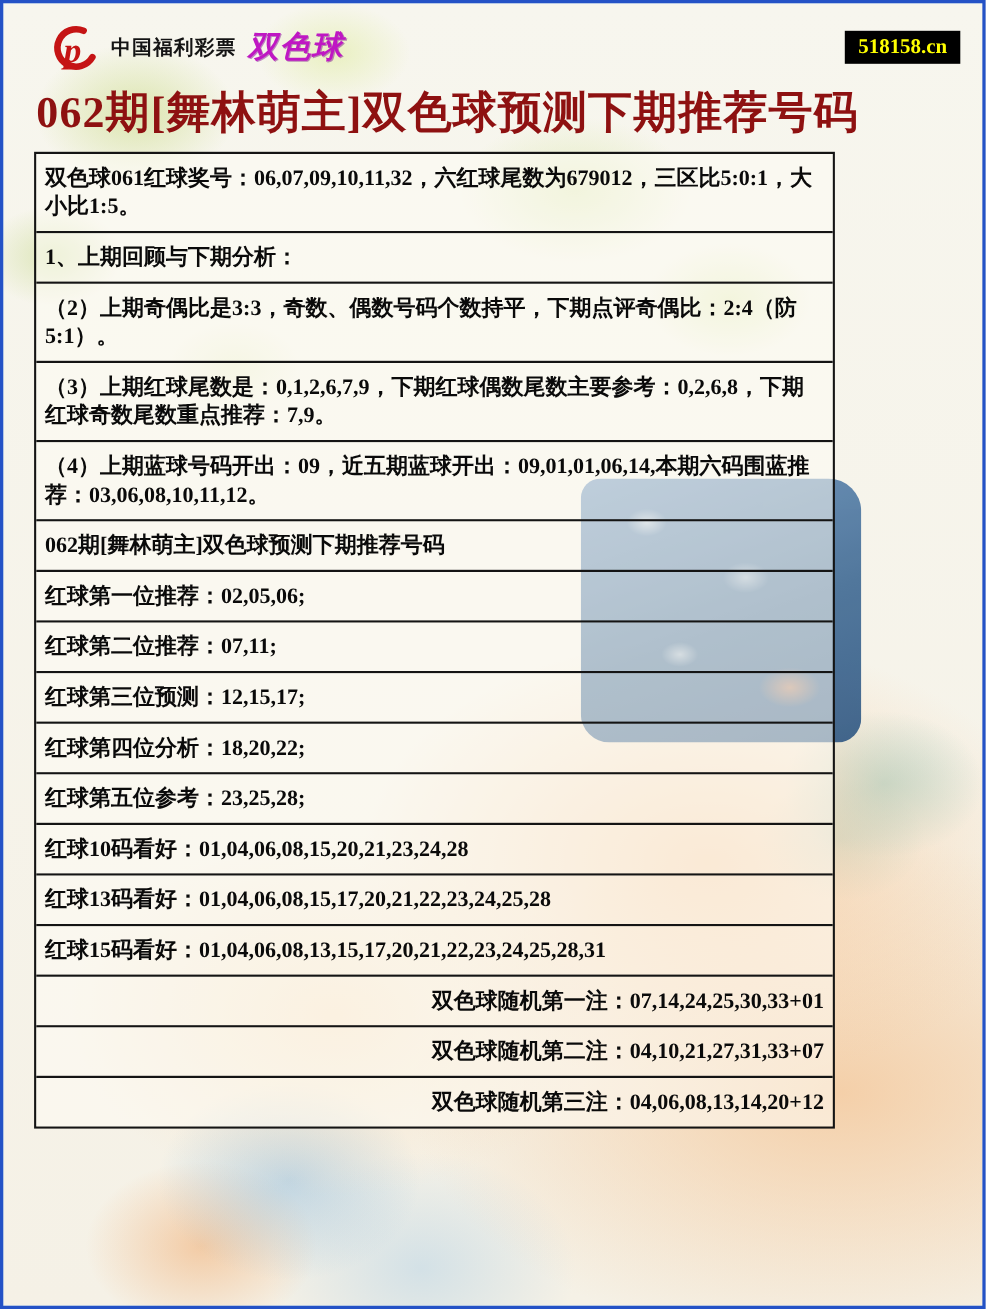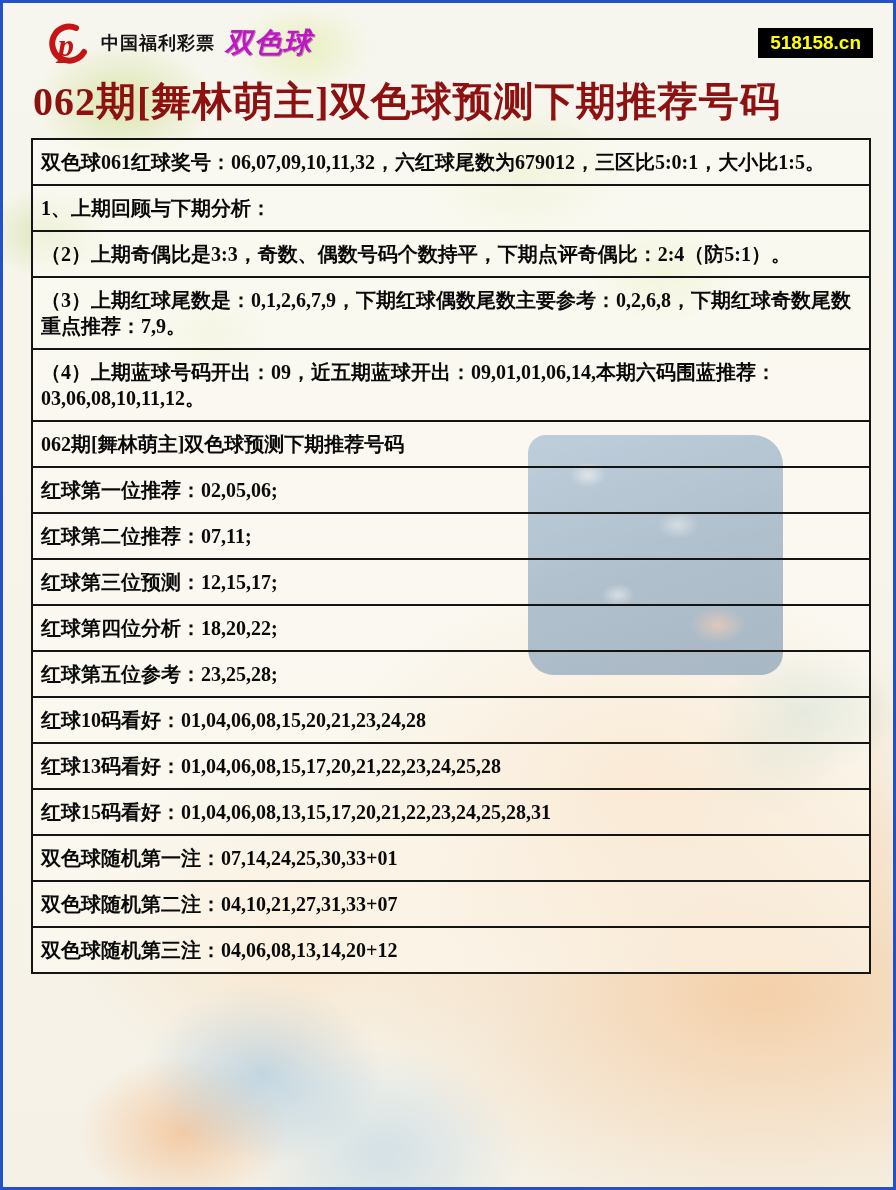--- a/index.html
+++ b/index.html
@@ -63,49 +63,49 @@
     font-size:18px;font-weight:bold;color:#141414;letter-spacing:1px;
   }
   .brand-product{
     font-family:Liberation Sans, sans-serif;
     font-size:28px;font-weight:bold;font-style:italic;
     color:#bf17c3;text-shadow:1px 1px 0 rgba(120,0,140,.45);
     letter-spacing:1px;
   }
   .domain-badge{
     background:#000;color:#ffff00;
-    font-family:Liberation Sans, sans-serif;
+    font-family:Liberation Serif, serif;
     font-size:19px;font-weight:bold;
     padding:4px 12px;line-height:22px;
     cursor:pointer;
   }
 
   
   .page-title{
     margin:10px 26px 0 30px;
     font-size:40px;line-height:46px;font-weight:bold;
     color:#8e1111;letter-spacing:1px;
     white-space:nowrap;
   }
 
   
   .tbl{
-    margin:13px 28px 0 28px;width:840px;box-sizing:border-box;
+    margin:13px 28px 0 28px;width:728px;box-sizing:border-box;
     border:2px solid #141414;
   }
   .row{
     box-sizing:border-box;
     border-bottom:2px solid #141414;
     padding:9px 8px;
     font-size:20px;line-height:26px;font-weight:bold;color:#0a0a0a;
     background:rgba(253,251,244,.55);
     text-align:left;
   }
   .row:last-child{border-bottom:none;}
-  .row.center{text-align:left;}
+  .row.center{text-align:right;}
 </style>
 </head>
 <body>
 
 <div class="page">
   <div class="bg-layer"></div>
   <div class="art-blue-box"></div>
 
   <div class="content">
     <div class="hdr">

